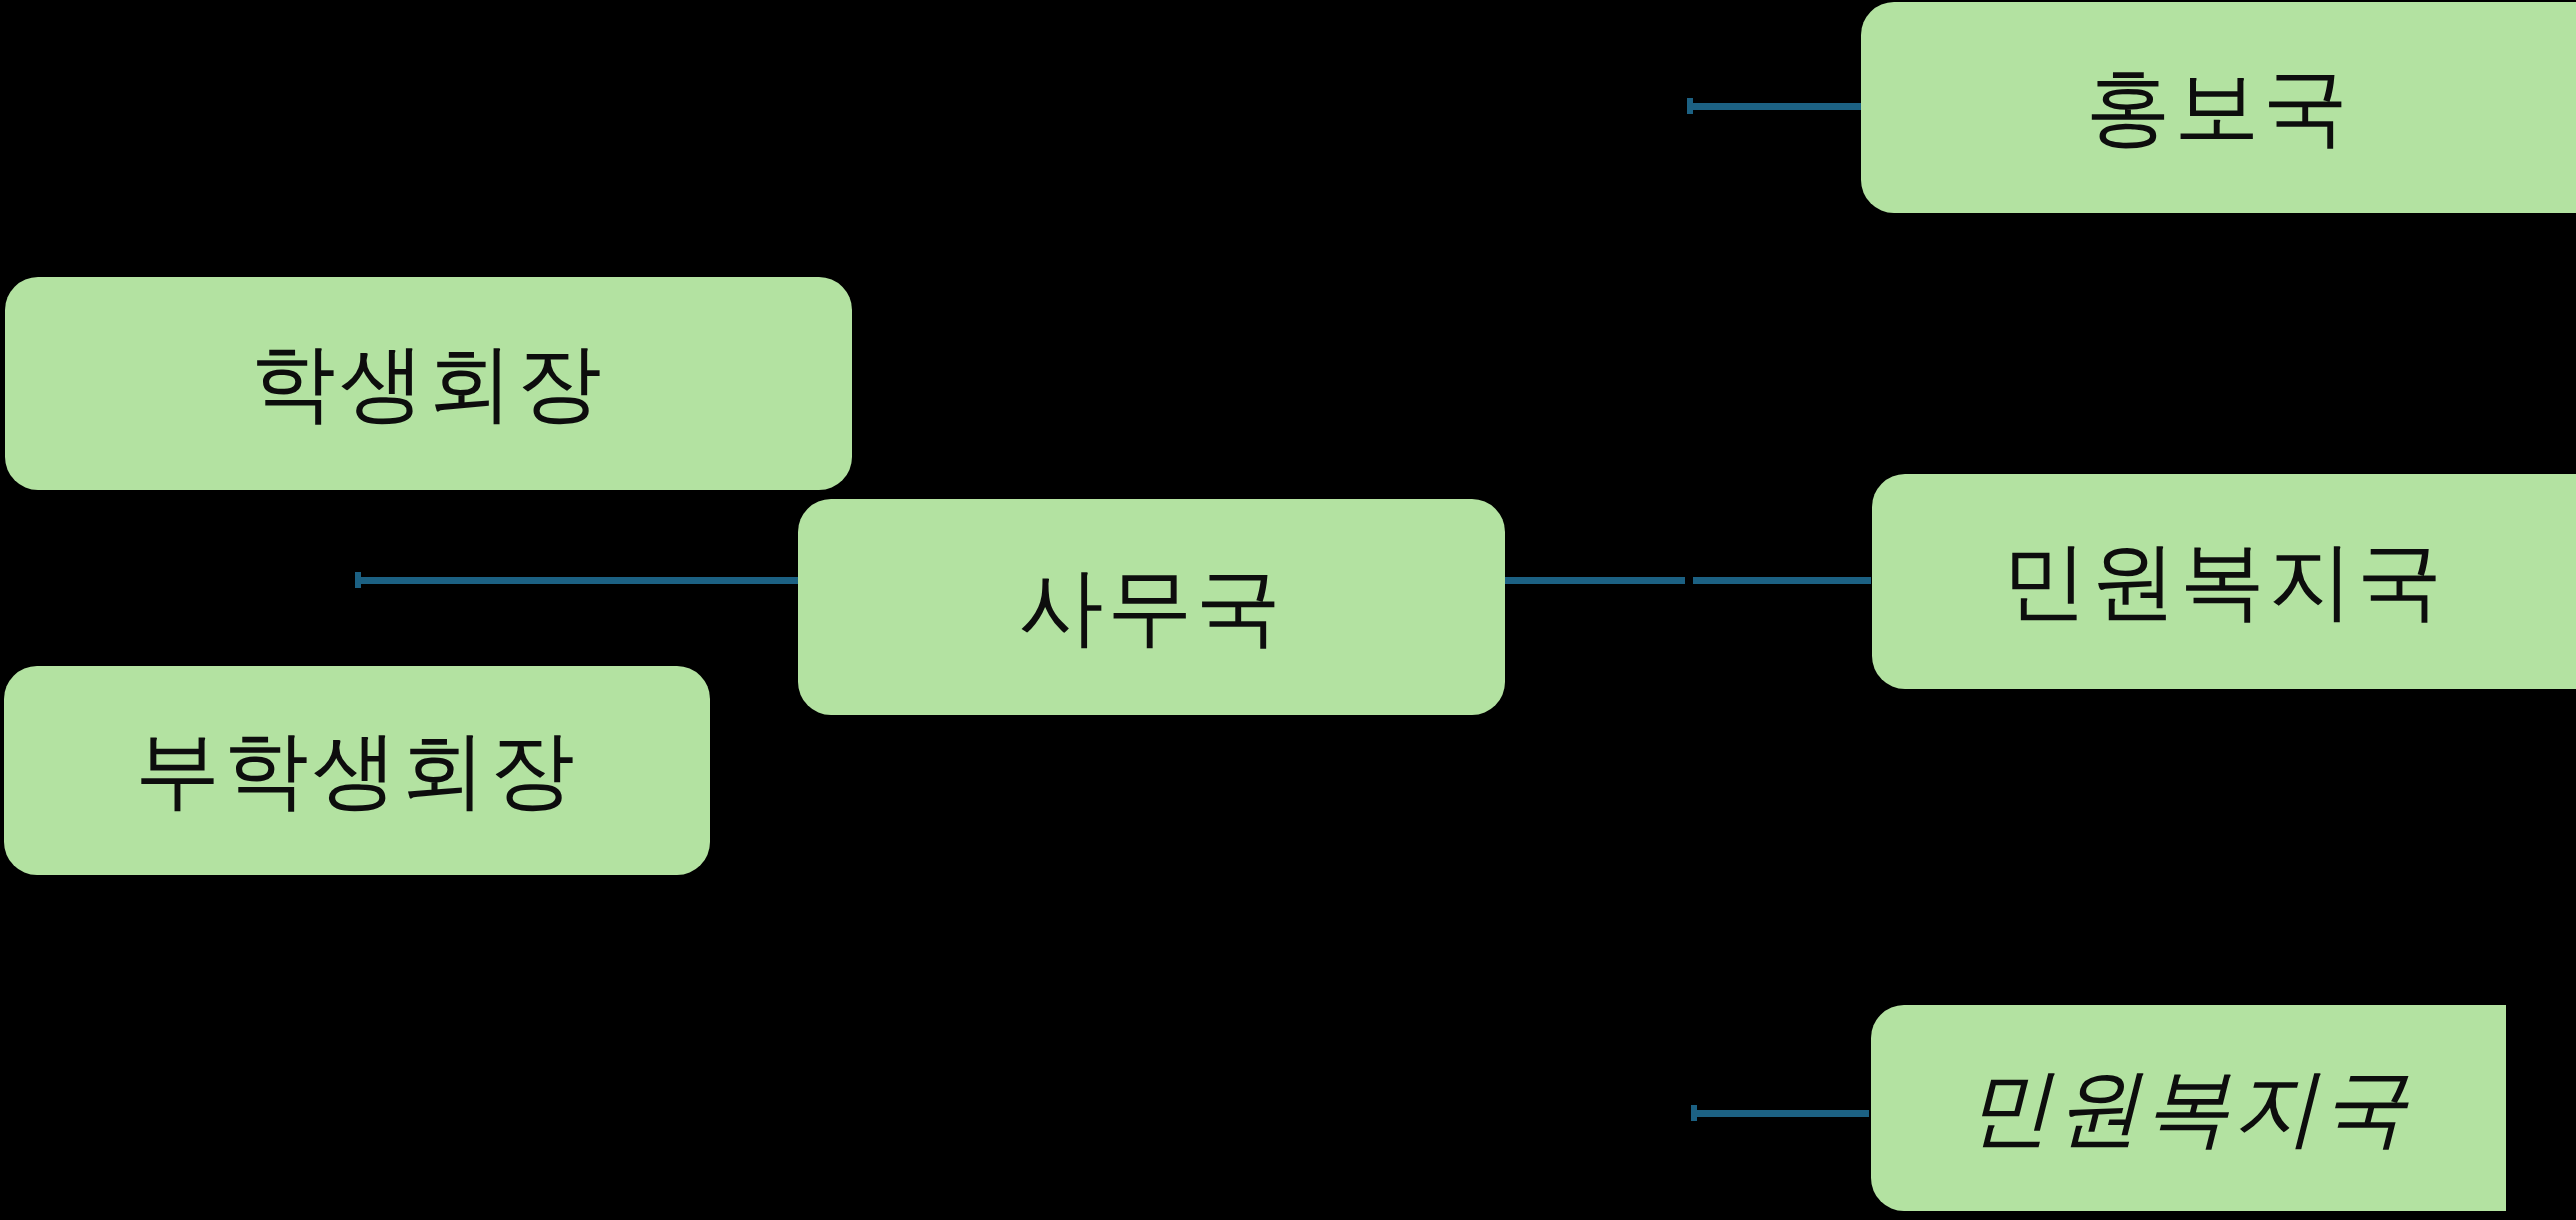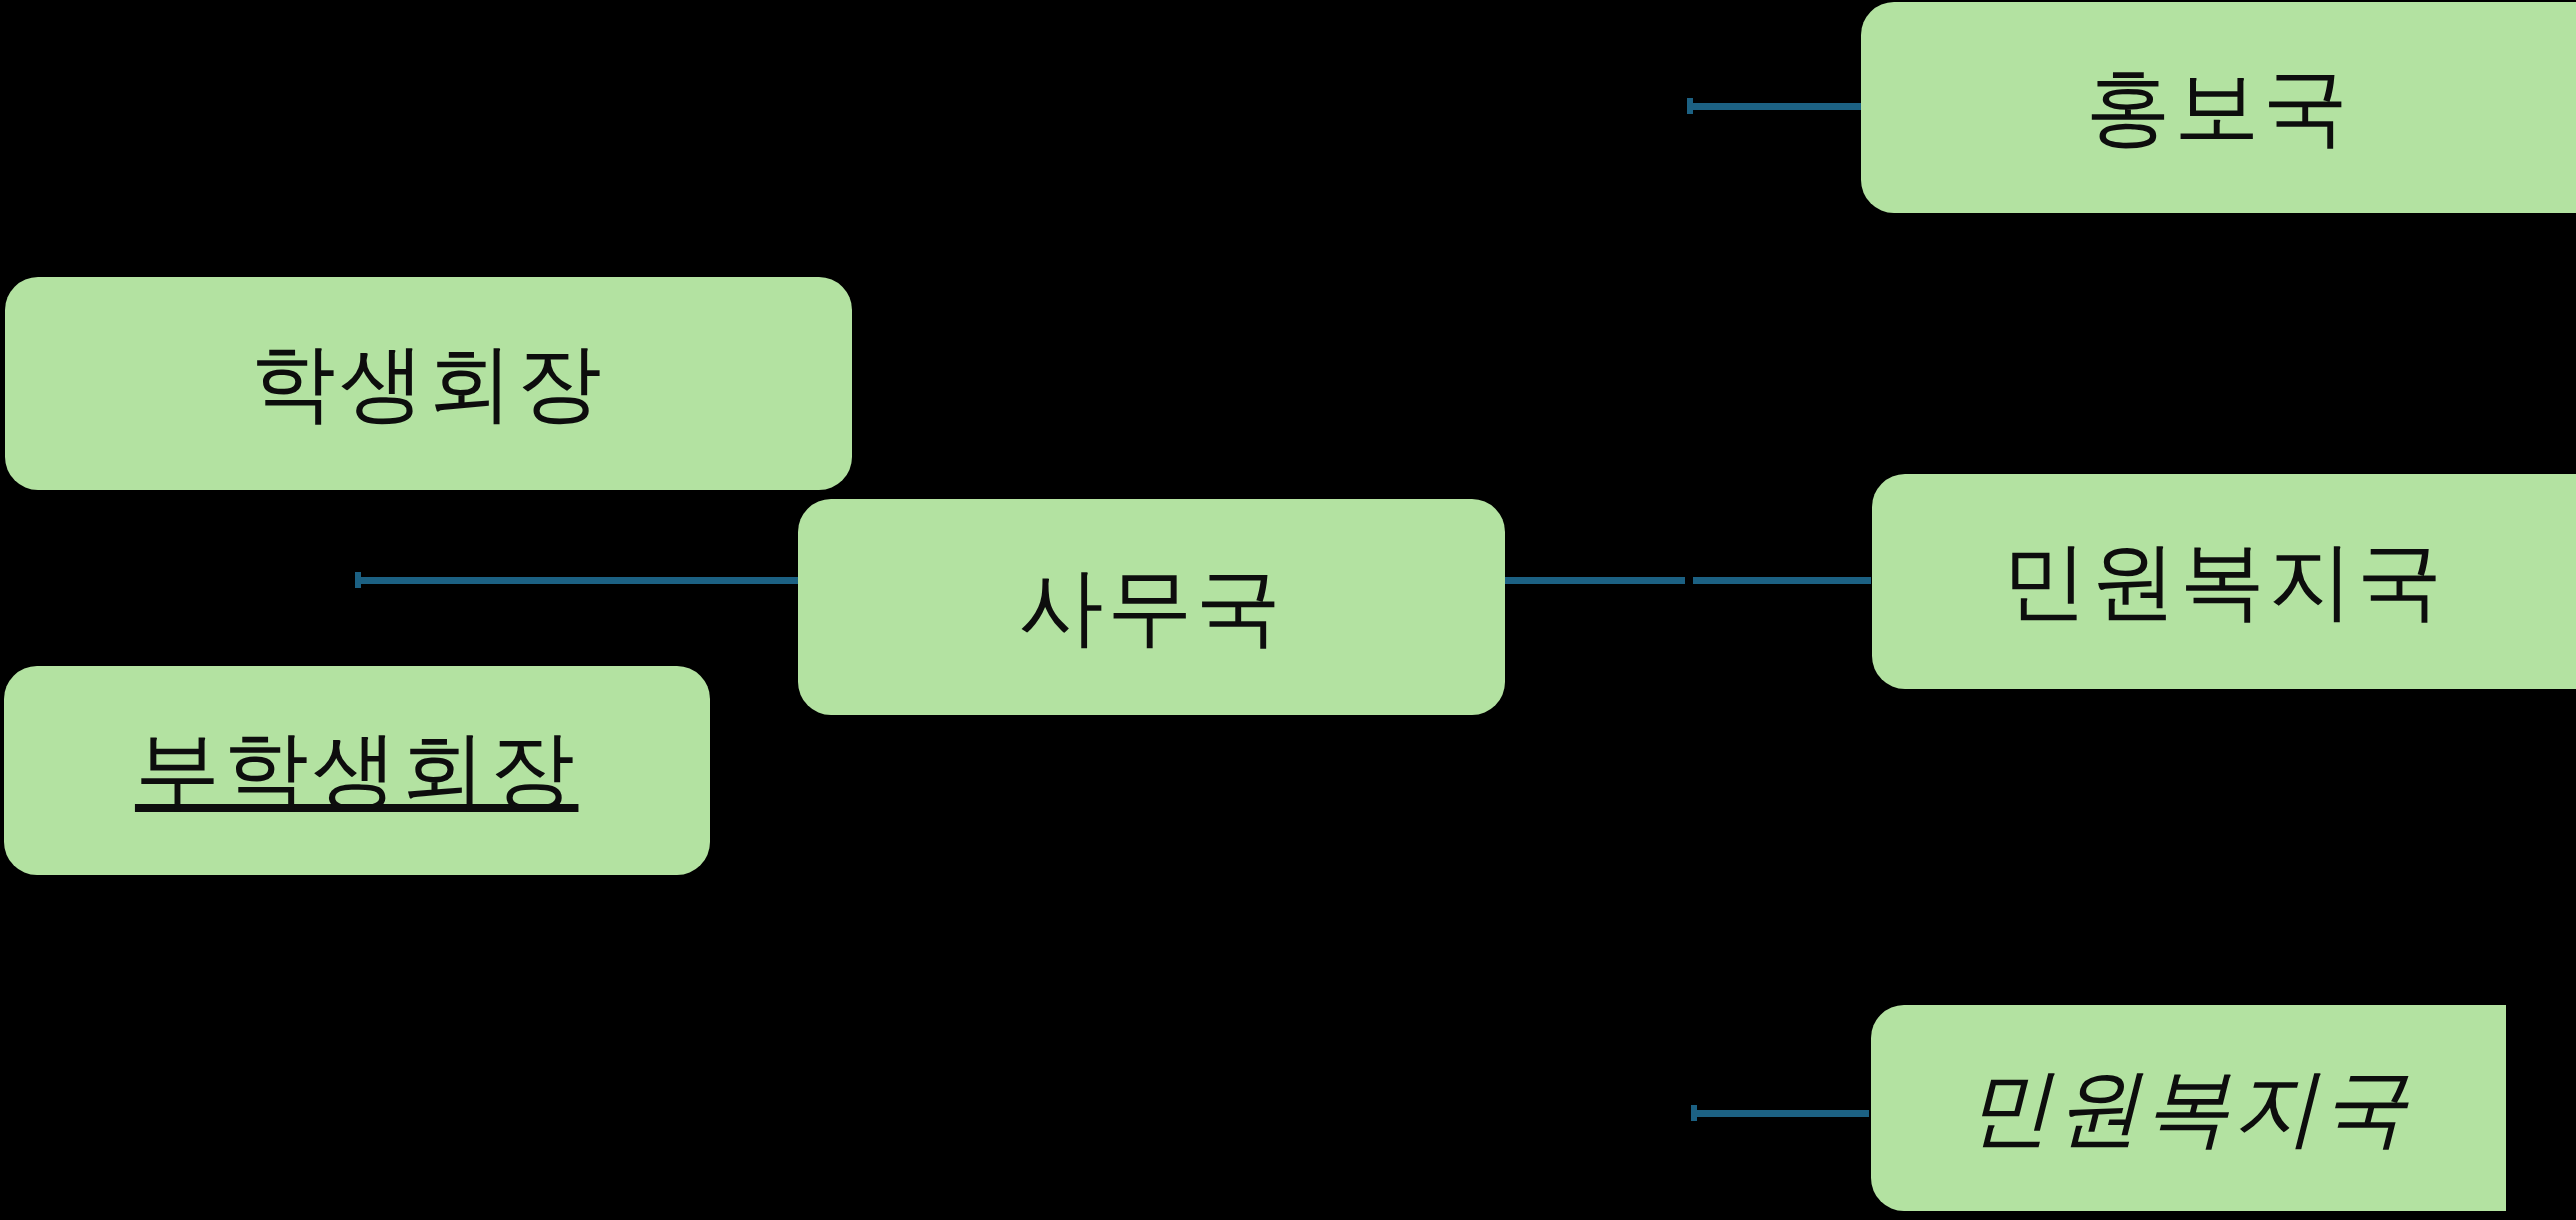--- a/index.html
+++ b/index.html
@@ -40,21 +40,21 @@
   }
   .dark-tick {
     position: absolute;
     width: 11px;
     height: 13px;
     background: #000000;
   }
 
   
   .node-president        { left: 4.6px;    top: 277px;  width: 847px; height: 213px; }
-  .node-vice-president   { left: 3.7px;    top: 666px;  width: 706px; height: 209px; text-decoration: underline; }
+  .node-vice-president   { left: 3.7px;    top: 666px;  width: 706px; height: 209px; }
   .node-secretariat      { left: 798px;  top: 499px;  width: 707px; height: 216px; }
   .node-pr               { left: 1861px; top: 1.8px;    width: 715px; height: 211px; border-bottom-right-radius: 0; border-top-right-radius: 0; }
   .node-external         { left: 1872px; top: 474px;  width: 704px; height: 215px; border-bottom-right-radius: 0; border-top-right-radius: 0; }
   .node-civil            { left: 1871px; top: 1005px; width: 635px; height: 206px; border-bottom-right-radius: 0; border-top-right-radius: 0; font-style: italic; }
 
   
   .conn-left             { left: 355px;  top: 577px;  width: 443px; }
   .conn-mid-a            { left: 1505px; top: 577px;  width: 180px; }
   .conn-mid-b            { left: 1693px; top: 577px;  width: 178px; }
   .conn-pr               { left: 1687px; top: 103px;  width: 174px; }

